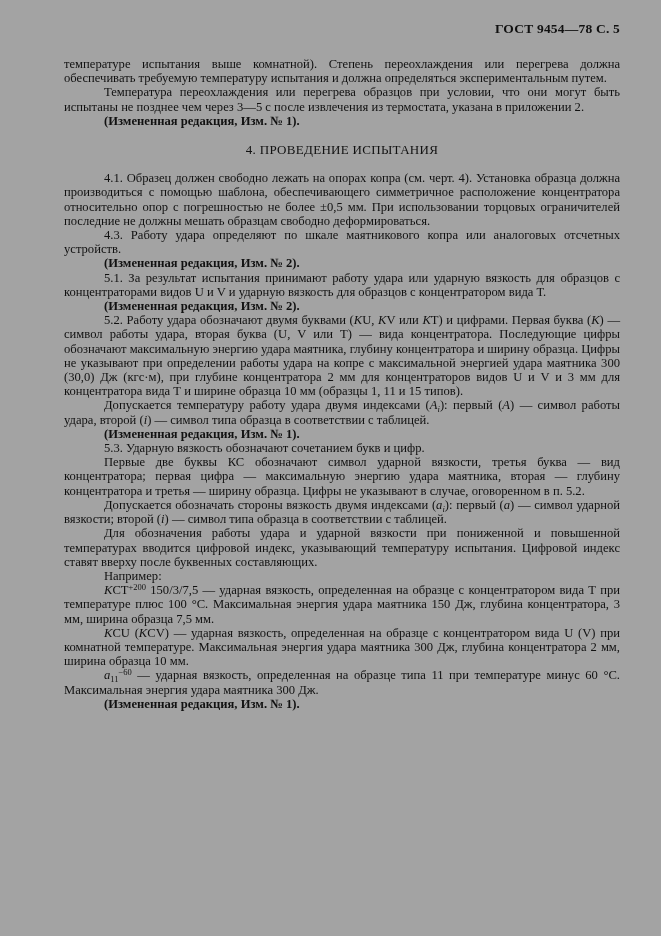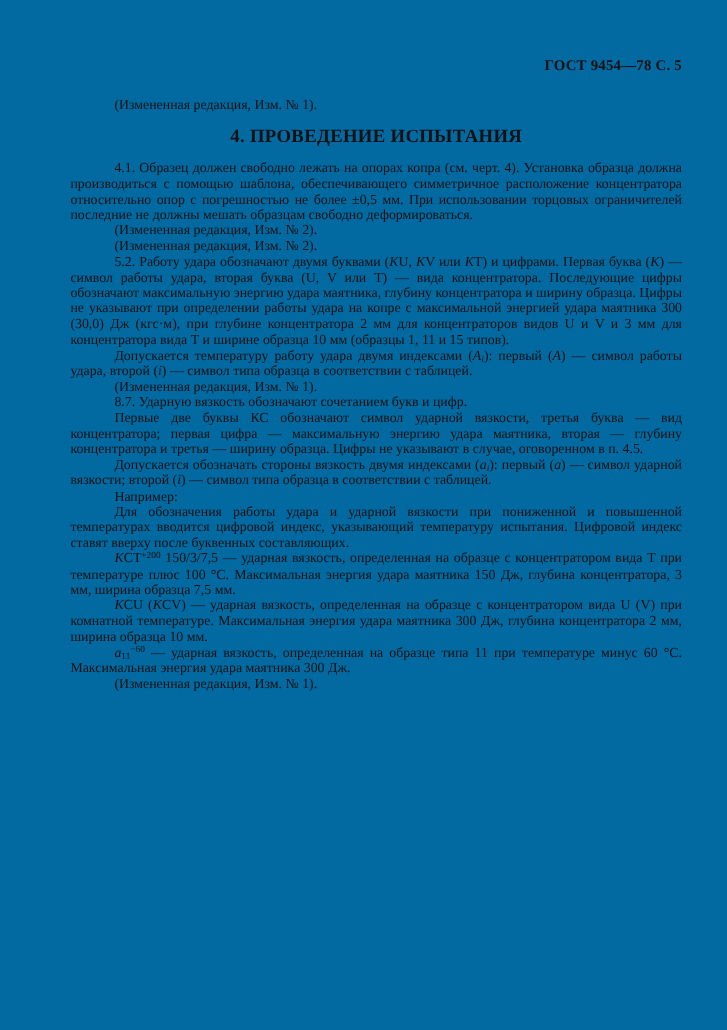--- a/index.html
+++ b/index.html
@@ -6,88 +6,92 @@
   body {
     width: 661px; height: 936px;
     background: #ffffff;
     font-family: "Liberation Serif", "DejaVu Serif", serif;
     color: #111;
     overflow: hidden;
   }
   .page {
     width: 661px; height: 936px;
     box-sizing: border-box;
-    padding: 52px 41px 0 64px;
-    background: #0369a1;
+    padding: 21px 41px 0 64px;
+    background: #a3a3a3;
   }
   .page-header {
     text-align: right;
     font-weight: bold;
     font-size: 13.5px;
     letter-spacing: 0.2px;
     margin-bottom: 20px;
   }
   .body-text {
     font-size: 12.6px;
     line-height: 14.2px;
     text-align: justify;
   }
   .body-text p {
     margin: 0;
     text-indent: 40px;
   }
   .body-text p.flush { text-indent: 0; }
-  .bold { font-weight: normal; }
+  .bold { font-weight: bold; }
   .it { font-style: italic; }
   .sup, .sub {
     font-size: 8.5px;
     line-height: 0;
   }
   .sup { vertical-align: 4px; }
   .sub { vertical-align: -2.5px; }
   h2.sec {
-    font-size: 17px;
-    font-weight: bold;
+    font-size: 13px;
+    font-weight: normal;
     text-align: center;
     text-indent: 0;
     margin: 15px 0 14px 0;
     letter-spacing: 0.3px;
   }
 </style>
 </head>
 <body>
 
 <div class="page">
 
   <div class="page-header">ГОСТ 9454—78 С. 5</div>
 
   <div class="body-text">
 
+    <p class="flush">температуре испытания выше комнатной). Степень переохлаждения или перегрева должна обеспечивать требуемую температуру испытания и должна определяться экспериментальным путем.</p>
+    <p>Температура переохлаждения или перегрева образцов при условии, что они могут быть испытаны не позднее чем через 3—5 с после извлечения из термостата, указана в приложении 2.</p>
     <p class="bold">(Измененная редакция, Изм. № 1).</p>
 
     <h2 class="sec">4. ПРОВЕДЕНИЕ ИСПЫТАНИЯ</h2>
 
     <p>4.1. Образец должен свободно лежать на опорах копра (см. черт. 4). Установка образца должна производиться с помощью шаблона, обеспечивающего симметричное расположение концентратора относительно опор с погрешностью не более ±0,5 мм. При использовании торцовых ограничителей последние не должны мешать образцам свободно деформироваться.</p>
+    <p>4.3. Работу удара определяют по шкале маятникового копра или аналоговых отсчетных устройств.</p>
     <p class="bold">(Измененная редакция, Изм. № 2).</p>
 
 
+    <p>5.1. За результат испытания принимают работу удара или ударную вязкость для образцов с концентраторами видов U и V и ударную вязкость для образцов с концентратором вида Т.</p>
     <p class="bold">(Измененная редакция, Изм. № 2).</p>
 
     <p><span>5.2. Работу удара обозначают двумя буквами (</span><span class="it">K</span><span>U, </span><span class="it">K</span><span>V или </span><span class="it">K</span><span>T) и цифрами. Первая буква (</span><span class="it">K</span><span>) — символ работы удара, вторая буква (U, V или Т) — вида концентратора. Последующие цифры обозначают максимальную энергию удара маятника, глубину концентратора и ширину образца. Цифры не указывают при определении работы удара на копре с максимальной энергией удара маятника 300 (30,0) Дж (кгс·м), при глубине концентратора 2 мм для концентраторов видов U и V и 3 мм для концентратора вида Т и ширине образца 10 мм (образцы 1, 11 и 15 типов).</span></p>
 
     <p><span>Допускается температуру работу удара двумя индексами (</span><span class="it">A</span><span class="it sub">i</span><span>): первый (</span><span class="it">A</span><span>) — символ работы удара, второй (</span><span class="it">i</span><span>) — символ типа образца в соответствии с таблицей.</span></p>
 
     <p class="bold">(Измененная редакция, Изм. № 1).</p>
-    <p>8.7. Ударную вязкость обозначают сочетанием букв и цифр.</p>
-    <p>Первые две буквы КС обозначают символ ударной вязкости, третья буква — вид концентратора; первая цифра — максимальную энергию удара маятника, вторая — глубину концентратора и третья — ширину образца. Цифры не указывают в случае, оговоренном в п. 4.5.</p>
+    <p>5.3. Ударную вязкость обозначают сочетанием букв и цифр.</p>
+    <p>Первые две буквы КС обозначают символ ударной вязкости, третья буква — вид концентратора; первая цифра — максимальную энергию удара маятника, вторая — глубину концентратора и третья — ширину образца. Цифры не указывают в случае, оговоренном в п. 5.2.</p>
 
     <p><span>Допускается обозначать стороны вязкость двумя индексами (</span><span class="it">a</span><span class="it sub">i</span><span>): первый (</span><span class="it">a</span><span>) — символ ударной вязкости; второй (</span><span class="it">i</span><span>) — символ типа образца в соответствии с таблицей.</span></p>
 
+    <p>Для обозначения работы удара и ударной вязкости при пониженной и повышенной температурах вводится цифровой индекс, указывающий температуру испытания. Цифровой индекс ставят вверху после буквенных составляющих.</p>
     <p>Например:</p>
-    <p>Для обозначения работы удара и ударной вязкости при пониженной и повышенной температурах вводится цифровой индекс, указывающий температуру испытания. Цифровой индекс ставят вверху после буквенных составляющих.</p>
 
 
     <p><span class="it">K</span><span>СТ</span><span class="sup">+200</span><span> 150/3/7,5 — ударная вязкость, определенная на образце с концентратором вида Т при температуре плюс 100 °С. Максимальная энергия удара маятника 150 Дж, глубина концентратора, 3 мм, ширина образца 7,5 мм.</span></p>
 
     <p><span class="it">K</span><span>CU (</span><span class="it">K</span><span>CV) — ударная вязкость, определенная на образце с концентратором вида U (V) при комнатной температуре. Максимальная энергия удара маятника 300 Дж, глубина концентратора 2 мм, ширина образца 10 мм.</span></p>
 
     <p><span class="it">a</span><span class="sub">11</span><span class="sup">−60</span><span> — ударная вязкость, определенная на образце типа 11 при температуре минус 60 °С. Максимальная энергия удара маятника 300 Дж.</span></p>
 
     <p class="bold">(Измененная редакция, Изм. № 1).</p>
 

